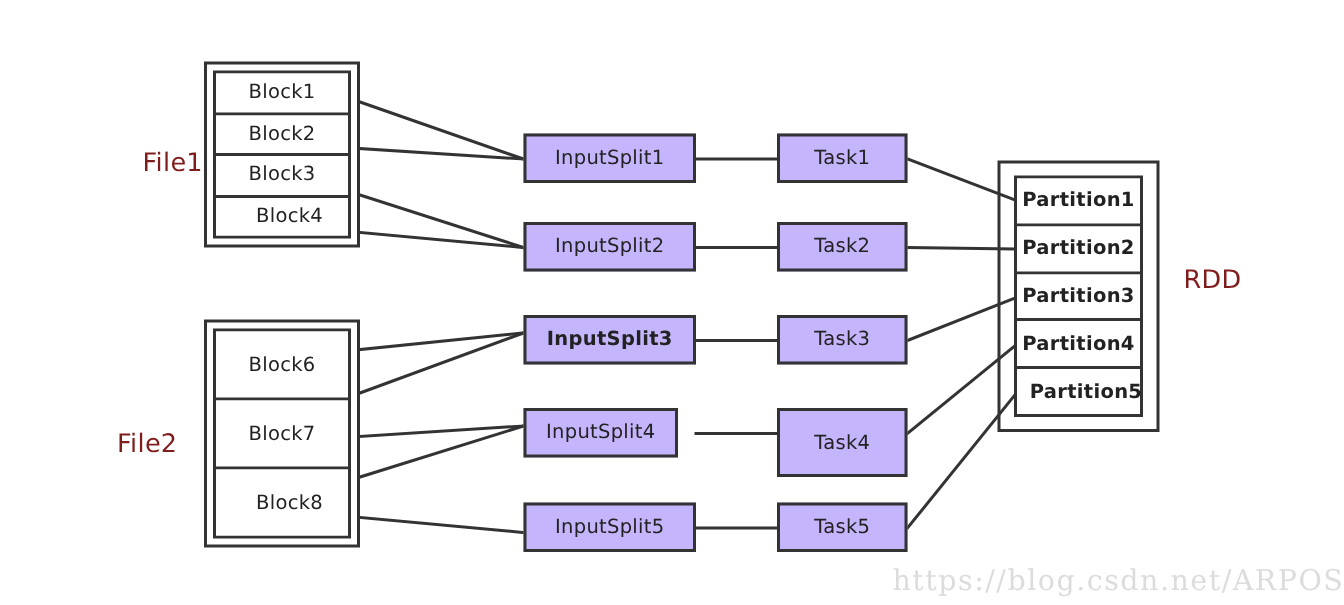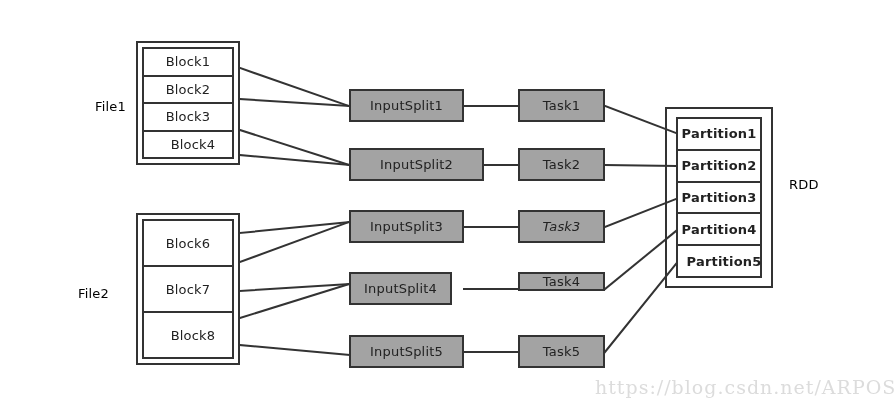--- a/index.html
+++ b/index.html
@@ -53,32 +53,32 @@
     background: #ffffff;
   }
   .cell:last-child {
     border-bottom: none;
     padding-left: 10px;
   }
   .nodebox {
     position: absolute;
     box-sizing: border-box;
     border: 2px solid #333333;
-    background: #a3a3a3;
+    background: #c4b5fd;
     display: flex;
     align-items: center;
     justify-content: center;
     font-size: 13px;
     color: #222222;
     letter-spacing: 0.2px;
   }
   .sidelabel {
     position: absolute;
-    font-size: 13px;
-    color: #000000;
+    font-size: 17px;
+    color: #7f1d1d;
     white-space: nowrap;
     letter-spacing: 0.2px;
   }
   .watermark {
     position: absolute;
     font-family: "DejaVu Serif", "Liberation Serif", serif;
     font-size: 19px;
     color: #dcdcdc;
     white-space: nowrap;
     letter-spacing: 1px;
@@ -130,29 +130,29 @@
   <div class="sidelabel" style="left:78px; top:286px;">File2</div>
 
   <div class="grp" style="left:136px; top:213px; width:104px; height:152px;"></div>
   <div class="grp-inner" style="left:142px; top:219px; width:92px; height:140px;">
     <div class="cell">Block6</div>
     <div class="cell">Block7</div>
     <div class="cell">Block8</div>
   </div>
 
   <div class="nodebox" style="left:349px; top:89px; width:115px; height:33px;">InputSplit1</div>
-  <div class="nodebox" style="left:349px; top:148px; width:135px; height:33px;">InputSplit2</div>
-  <div class="nodebox" style="left:349px; top:210px; width:115px; height:33px;">InputSplit3</div>
+  <div class="nodebox" style="left:349px; top:148px; width:115px; height:33px;">InputSplit2</div>
+  <div class="nodebox" style="left:349px; top:210px; width:115px; height:33px;font-weight:bold;">InputSplit3</div>
   <div class="nodebox" style="left:349px; top:272px; width:103px; height:33px;">InputSplit4</div>
   <div class="nodebox" style="left:349px; top:335px; width:115px; height:33px;">InputSplit5</div>
 
   <div class="nodebox" style="left:518px; top:89px; width:87px; height:33px;">Task1</div>
   <div class="nodebox" style="left:518px; top:148px; width:87px; height:33px;">Task2</div>
-  <div class="nodebox" style="left:518px; top:210px; width:87px; height:33px;font-style:italic;">Task3</div>
-  <div class="nodebox" style="left:518px; top:272px; width:87px; height:19px;">Task4</div>
+  <div class="nodebox" style="left:518px; top:210px; width:87px; height:33px;">Task3</div>
+  <div class="nodebox" style="left:518px; top:272px; width:87px; height:46px;">Task4</div>
   <div class="nodebox" style="left:518px; top:335px; width:87px; height:33px;">Task5</div>
 
   <div class="grp" style="left:665px; top:107px; width:108px; height:181px;"></div>
   <div class="grp-inner" style="left:676px; top:117px; width:86px; height:161px;font-weight:bold;">
     <div class="cell">Partition1</div>
     <div class="cell">Partition2</div>
     <div class="cell">Partition3</div>
     <div class="cell">Partition4</div>
     <div class="cell">Partition5</div>
   </div>

